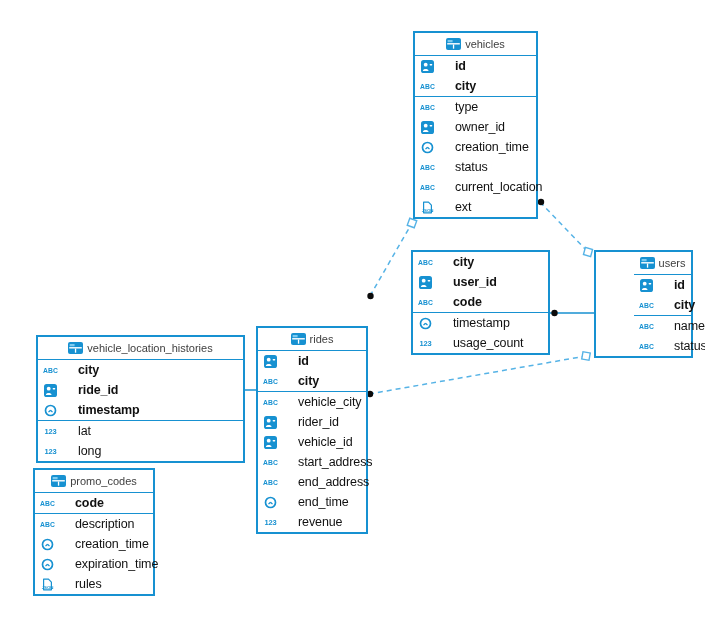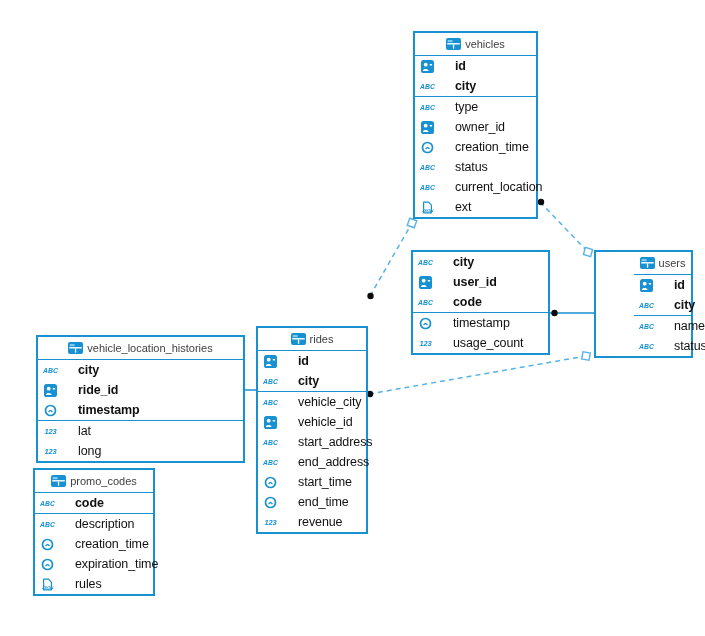--- a/index.html
+++ b/index.html
@@ -8,21 +8,21 @@
   svg.wires{position:absolute;left:0;top:0;}
   .solidline{stroke:#1791d1;stroke-width:1.6;}
   .dashline{stroke:#56b3e6;stroke-width:1.5;stroke-dasharray:5 4;fill:none;}
   .dot{fill:#0b0b0b;}
   .diamond{fill:#fff;stroke:#56b3e6;stroke-width:1.4;}
   .tbl{position:absolute;background:#fff;border:2px solid #1791d1;box-sizing:border-box;}
   .thead{height:22px;border-bottom:1.5px solid #1791d1;display:flex;align-items:center;justify-content:center;gap:4px;font-size:11px;white-space:nowrap;color:#404040;}
   .pksect{border-bottom:1.5px solid #1791d1;}
   .row{height:20px;display:flex;align-items:center;gap:20px;padding:0 5px;font-size:12.5px;letter-spacing:-0.1px;white-space:nowrap;}
   .pksect .row{font-weight:700;}
-  .icw{width:15px;flex:0 0 15px;display:flex;align-items:center;justify-content:center;font-style:italic;}
+  .icw{width:15px;flex:0 0 15px;display:flex;align-items:center;justify-content:center;}
   .abc{color:#1791d1;font-size:6.8px;font-weight:700;letter-spacing:0.1px;}
   .num{color:#1791d1;font-size:7.5px;font-weight:700;}
   .ic{width:13px;height:13px;display:block;}
   .tic{width:15px;height:12px;display:block;}
   .cname{color:#111;}
 </style>
 </head>
 <body>
 
 <div class="canvas">
@@ -238,38 +238,40 @@
         </div>
       <div class="row">
           <span class="icw">
             <svg class="ic" viewBox="0 0 13 13">
               <rect width="13" height="13" rx="2.6" fill="#1791d1"></rect>
               <circle cx="4.7" cy="4.7" r="1.9" fill="#fff"></circle>
               <path d="M1.9 10.9C1.9 8.4 7.5 8.4 7.5 10.9Z" fill="#fff"></path>
               <rect x="8.7" y="3.9" width="2.5" height="1.5" rx="0.4" fill="#fff"></rect>
             </svg>
           </span>
+          <span class="cname">rider_id</span>
+        </div>
+      <div class="row">
+          <span class="icw">
+            <svg class="ic" viewBox="0 0 13 13">
+              <rect width="13" height="13" rx="2.6" fill="#1791d1"></rect>
+              <circle cx="4.7" cy="4.7" r="1.9" fill="#fff"></circle>
+              <path d="M1.9 10.9C1.9 8.4 7.5 8.4 7.5 10.9Z" fill="#fff"></path>
+              <rect x="8.7" y="3.9" width="2.5" height="1.5" rx="0.4" fill="#fff"></rect>
+            </svg>
+          </span>
           <span class="cname">vehicle_id</span>
         </div>
       <div class="row">
           <span class="icw abc">ABC</span>
           <span class="cname">start_address</span>
         </div>
       <div class="row">
           <span class="icw abc">ABC</span>
           <span class="cname">end_address</span>
-        </div>
-      <div class="row">
-          <span class="icw">
-            <svg class="ic" viewBox="0 0 13 13">
-              <circle cx="6.5" cy="6.5" r="5" fill="none" stroke="#1791d1" stroke-width="1.7"></circle>
-              <path d="M6.5 6.2L4.5 8.1M6.5 6.2L8.5 8.1" stroke="#1791d1" stroke-width="1.3" fill="none"></path>
-            </svg>
-          </span>
-          <span class="cname">start_time</span>
         </div>
       <div class="row">
           <span class="icw">
             <svg class="ic" viewBox="0 0 13 13">
               <circle cx="6.5" cy="6.5" r="5" fill="none" stroke="#1791d1" stroke-width="1.7"></circle>
               <path d="M6.5 6.2L4.5 8.1M6.5 6.2L8.5 8.1" stroke="#1791d1" stroke-width="1.3" fill="none"></path>
             </svg>
           </span>
           <span class="cname">end_time</span>
         </div>

